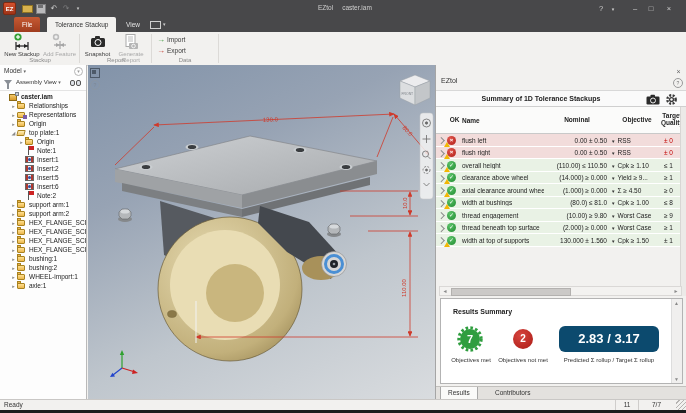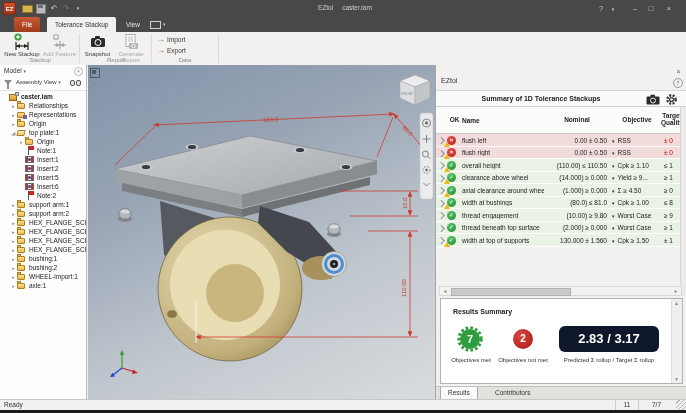--- a/index.html
+++ b/index.html
@@ -101,21 +101,21 @@
   #hscroll{position:absolute;left:3px;top:221px;width:243px;height:10px;background:#f3f2f0;border:1px solid #dad8d6;box-sizing:border-box;}
   #hscroll .sbtn{position:absolute;top:0;width:10px;height:8px;color:#8a8a8a;font-size:5px;line-height:8px;text-align:center;}
   #hscroll .thumb{position:absolute;left:11px;top:1px;width:118px;height:6px;background:#cbc9c7;border:1px solid #b3b1af;}
   #rescard{position:absolute;left:4px;top:233px;width:243px;height:86px;background:#fff;border:1px solid #b3b3b3;box-sizing:border-box;}
   #res-vscroll{position:absolute;right:0;top:0;width:10px;height:84px;background:#f0efee;border-left:1px solid #dddddd;color:#8a8a8a;}
   #res-vscroll .a{position:absolute;left:0;width:9px;text-align:center;font-size:5px;}
   #res-heading{position:absolute;left:12px;top:9px;font-weight:bold;font-size:7px;color:#222;}
   .badgelabel{position:absolute;font-size:6px;color:#333;text-align:center;}
   #badge-met{position:absolute;left:14px;top:25px;}
   #badge-notmet{position:absolute;left:72px;top:30px;width:20px;height:20px;border-radius:50%;background:radial-gradient(circle at 38% 32%,#d6453f,#ab1a14);color:#fff;font-size:10px;font-weight:bold;line-height:20px;text-align:center;}
-  #rollup{position:absolute;left:118px;top:27px;width:100px;height:26px;background:#0f172a;border-radius:6px;color:#fff;font-size:13px;font-weight:bold;line-height:26px;text-align:center;}
+  #rollup{position:absolute;left:118px;top:27px;width:100px;height:26px;background:#0c4a6e;border-radius:6px;color:#fff;font-size:13px;font-weight:bold;line-height:26px;text-align:center;}
   #eztabs{position:absolute;left:0;top:321px;width:100%;height:13px;background:#e3e1de;border-top:1px solid #c2c0bd;box-sizing:border-box;}
   .eztab{position:absolute;top:0;height:12px;line-height:12px;padding:0 7px;font-size:6.5px;color:#333;}
   .eztab.active{background:#fafaf9;border:1px solid #a8a8a8;border-top:none;}
   
   #statusbar{position:absolute;left:0;top:399px;width:686px;height:11px;background:#f2f1ef;border-top:1px solid #c9c7c5;box-sizing:border-box;font-size:6.5px;color:#333;}
   #sb-left{position:absolute;left:4px;top:1px;}
   .sbcell{position:absolute;top:0;height:10px;line-height:10px;text-align:center;border-left:1px solid #cfcdcb;}
   #grip{position:absolute;right:0;top:0;width:10px;height:10px;
         background:repeating-linear-gradient(135deg,transparent 0 2px,#b5b3b1 2px 3px);}
   #bottomstrip{position:absolute;left:0;top:410px;width:686px;height:3px;background:#1c1c1e;}

